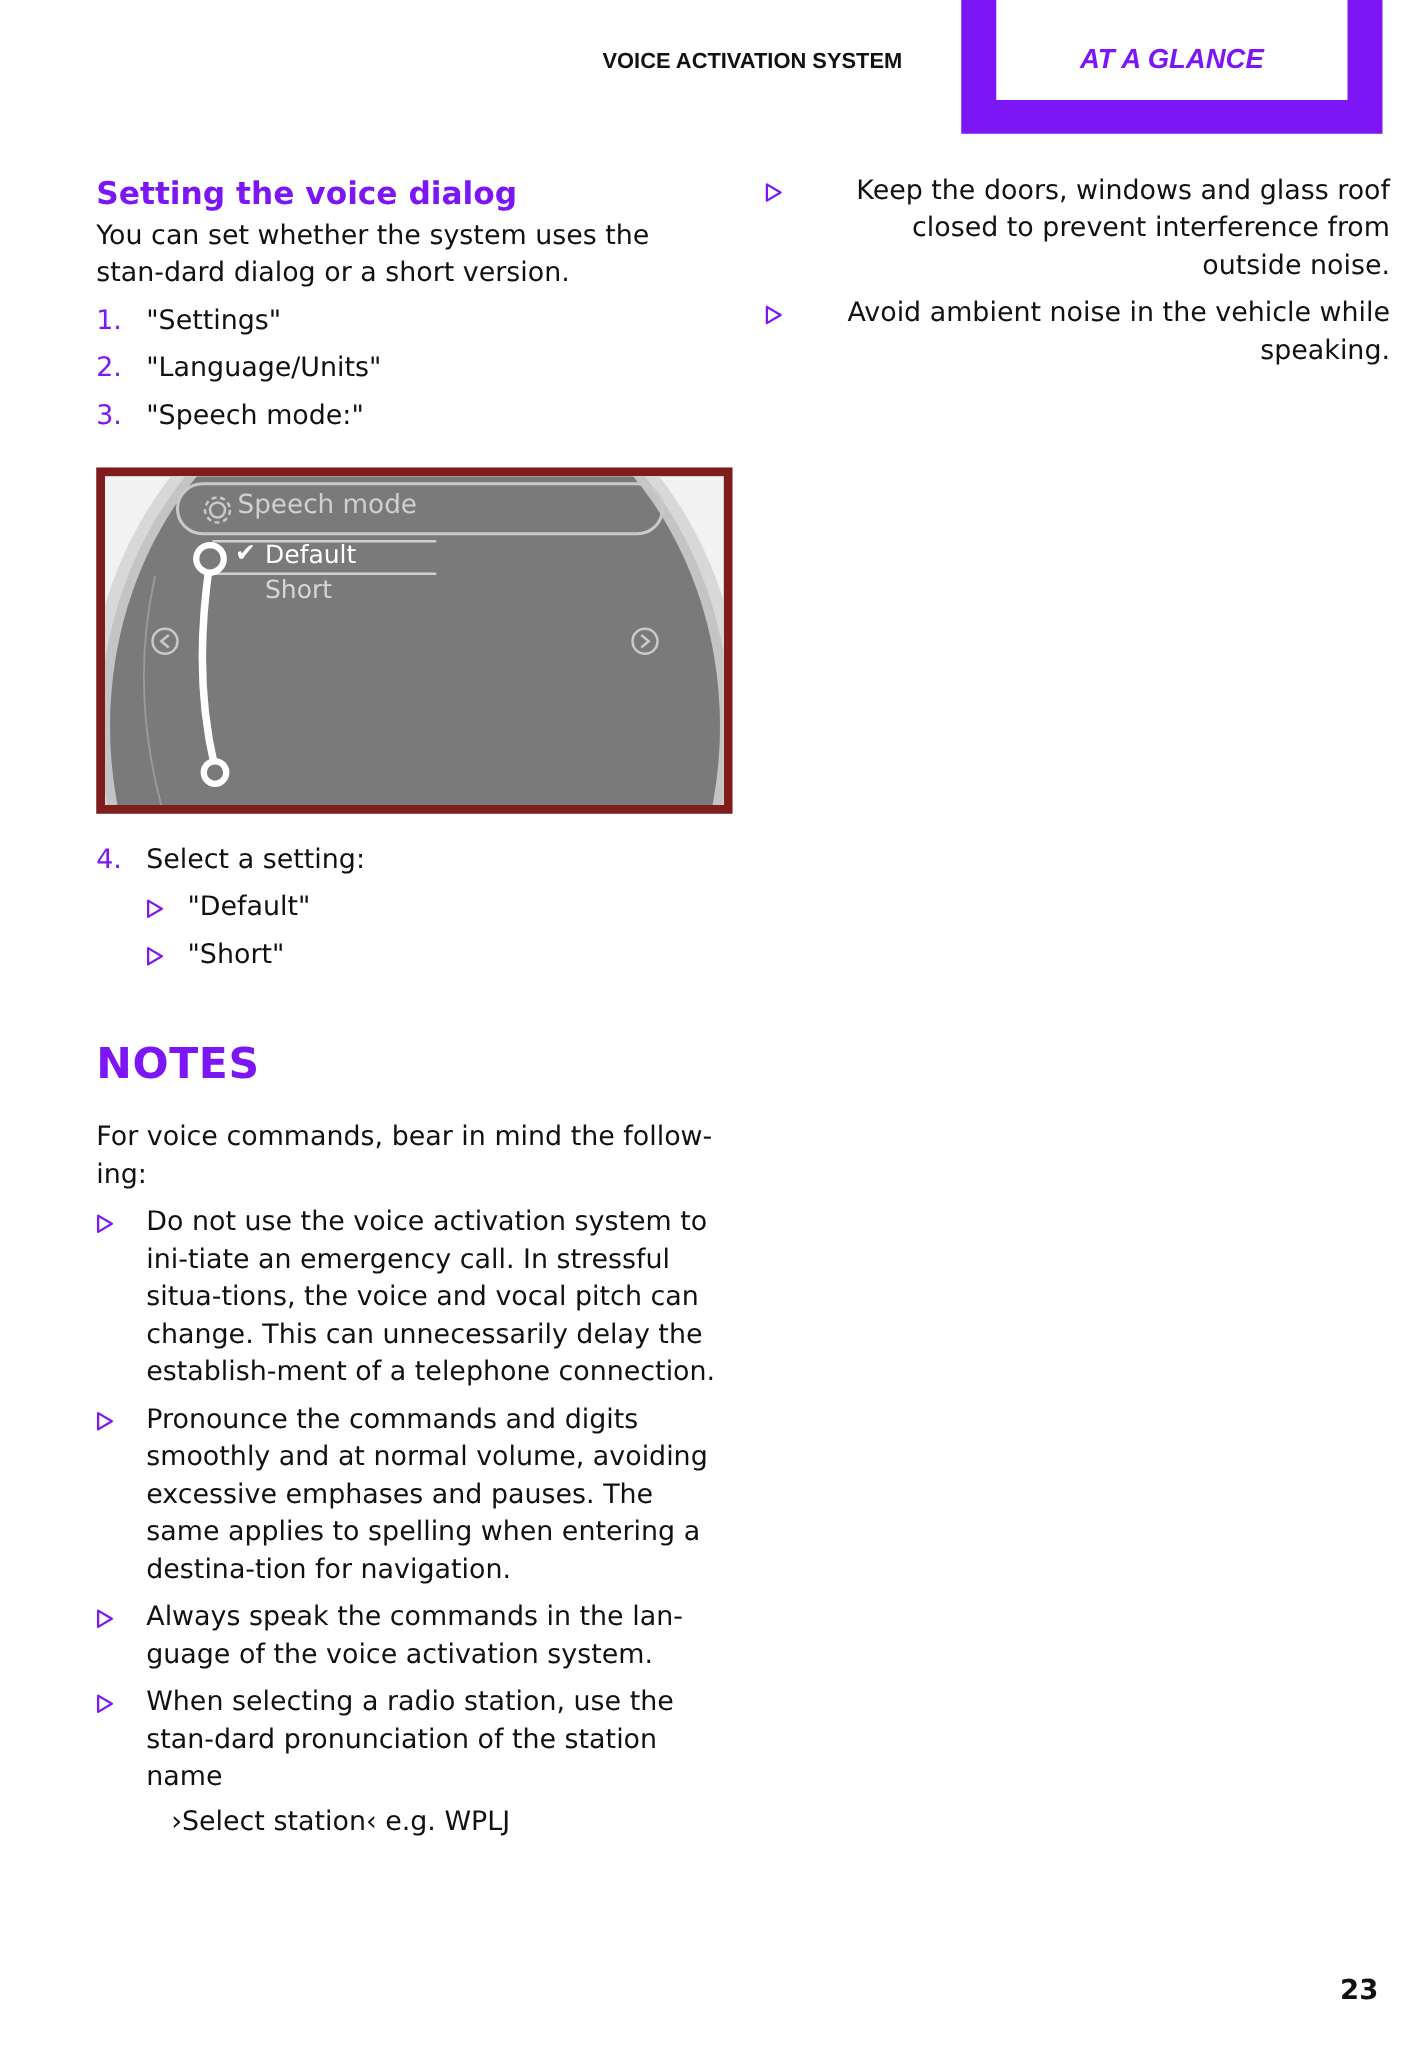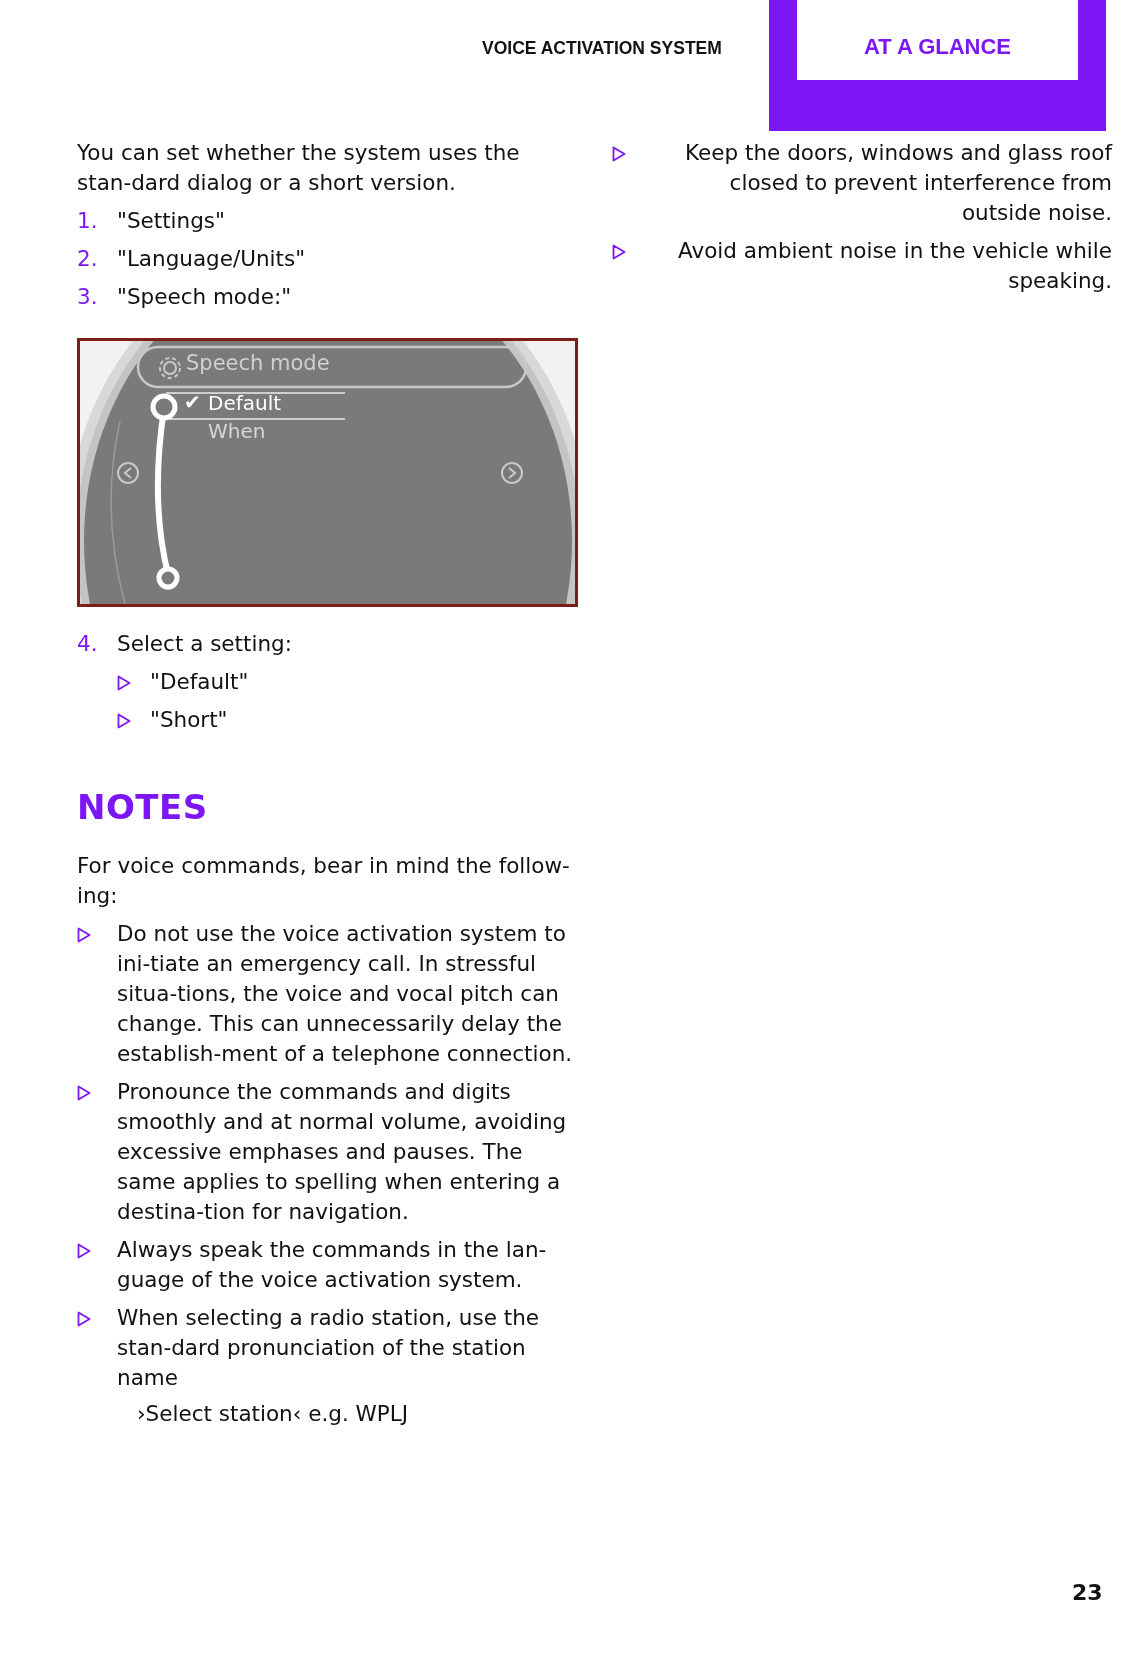--- a/index.html
+++ b/index.html
@@ -7,22 +7,23 @@
     width: 1142px; height: 1654px; position: relative; overflow: hidden;
     background: #ffffff; color: #111111;
     font-family: "DejaVu Sans", "Liberation Sans", sans-serif;
   }
   .running-head {
     position: absolute; left: 482px; top: 38px;
     font-size: 17.5px; font-weight: bold; letter-spacing: 0px; color: #111;
     font-family: "Liberation Sans", sans-serif;
   }
   .tab-frame {
-    position: absolute; left: 769px; top: 0; width: 337px; height: 131px;
+    position: absolute; left: 769px; top: 0; width: 337px; height: 107px;
     background: #7d16f5;
+    font-style: italic;
   }
   .tab-inner {
     position: absolute; left: 28px; top: 0; width: 281px; height: 80px; background: #fff;
     display: flex; align-items: flex-end; justify-content: center;
   }
   .tab-label {
     color: #7d16f5; font-weight: bold; font-size: 22px; padding-bottom: 20px;
     font-family: "Liberation Sans", sans-serif;
   }
   .col-left { position: absolute; left: 77px; top: 138px; width: 500px; }
@@ -41,39 +42,40 @@
   .step-text { flex: 1; }
   .bullets { list-style: none; margin: 0; padding: 0; }
   .bullet { display: flex; font-size: 21.5px; line-height: 30px; margin-bottom: 8px; }
   .bullet-icon { width: 40px; flex: none; display: flex; align-items: flex-start; padding-top: 8px; }
   .bullet-text { flex: 1; }
   .sub-bullets { list-style: none; margin: 8px 0 0 0; padding: 0; }
   .sub-bullet { display: flex; font-size: 21.5px; line-height: 30px; margin-bottom: 8px; }
   .sub-bullet .bullet-icon { width: 33px; }
   .screen {
     width: 495px; height: 263px; margin: 26px 0 22px 0; position: relative;
-    background: #e3e3e3; border: 3px solid #7f1d1d; overflow: hidden;
+    background: #e3e3e3; border: 7px solid #7f1d1d; overflow: hidden;
   }
   .screen svg { display: block; }
   .example { margin-left: 60px; font-size: 21.5px; line-height: 30px; margin-top: 6px; }
   .page-num {
     position: absolute; left: 1072px; top: 1580px; font-size: 22px; font-weight: bold; color: #111;
   }
 </style>
 </head>
 <body>
 
 <div class="running-head">VOICE ACTIVATION SYSTEM</div>
 <div class="tab-frame">
   <div class="tab-inner">
     <span class="tab-label">AT A GLANCE</span>
   </div>
 </div>
 
 <div class="col-left">
+  <h2 class="subhead">Setting the voice dialog</h2>
   <p class="body-text">You can set whether the system uses the stan-dard dialog or a short version.</p>
 
   <ol class="steps">
     <li class="step">
       <span class="step-num">1.</span>
       <span class="step-text">"Settings"</span>
     </li>
     <li class="step">
       <span class="step-num">2.</span>
       <span class="step-text">"Language/Units"</span>
@@ -103,21 +105,21 @@
       <path d="M429 127 L435 132 L429 137" fill="none" stroke="#c9c9c9" stroke-width="2"></path>
       <g transform="translate(90,27)" stroke="#c9c9c9" stroke-width="2" fill="none">
         <circle cx="0" cy="0" r="6"></circle>
         <circle cx="0" cy="0" r="10" stroke-dasharray="4 3"></circle>
       </g>
     </svg>
     <span style="position:absolute;left:80px;top:16px;width:20px;height:20px;"></span>
     <span style="position:absolute;left:106px;top:10px;font-size:21px;color:#d0d0d0;font-family:'DejaVu Sans',sans-serif;">Speech mode</span>
     <span style="position:absolute;left:104px;top:49px;font-size:20px;color:#ffffff;font-weight:bold;">✔</span>
     <span style="position:absolute;left:128px;top:50px;font-size:20px;color:#ffffff;font-family:'DejaVu Sans',sans-serif;">Default</span>
-    <span style="position:absolute;left:128px;top:78px;font-size:20px;color:#d6d6d6;font-family:'DejaVu Sans',sans-serif;">When</span>
+    <span style="position:absolute;left:128px;top:78px;font-size:20px;color:#d6d6d6;font-family:'DejaVu Sans',sans-serif;">Short</span>
     <span style="position:absolute;left:37px;top:121px;width:22px;height:22px;"></span>
     <span style="position:absolute;left:421px;top:121px;width:22px;height:22px;"></span>
   </div>
 
   <ol class="steps">
     <li class="step">
       <span class="step-num">4.</span>
       <div class="step-text">
         <span>Select a setting:</span>
         <ul class="sub-bullets">

